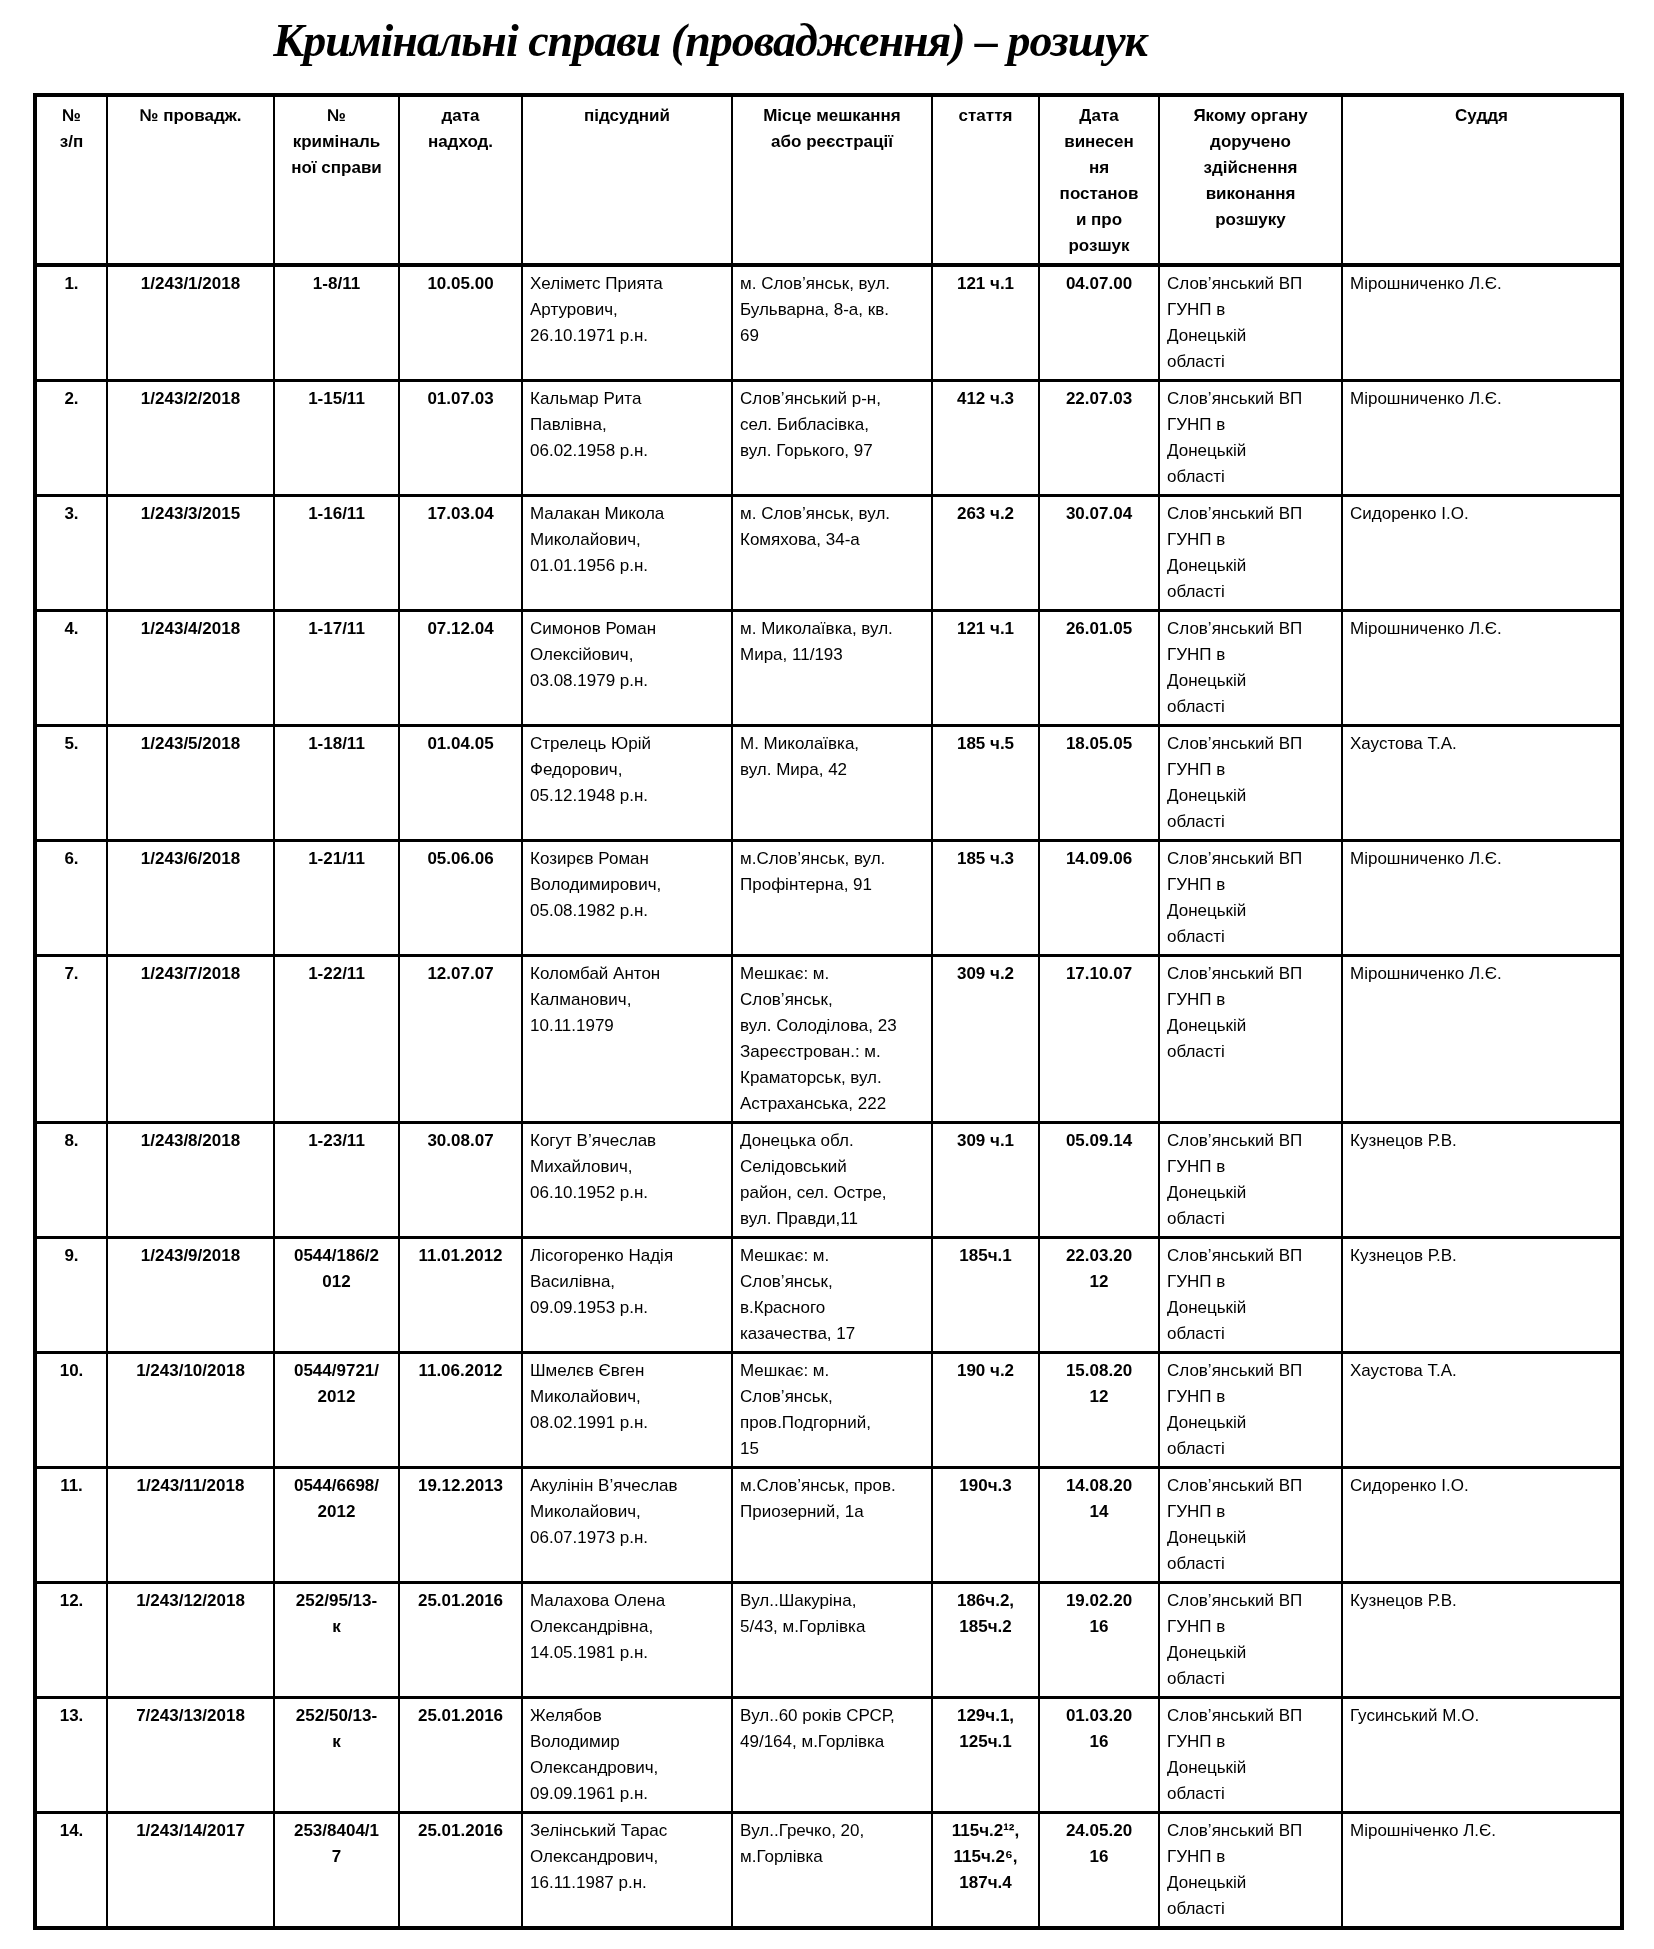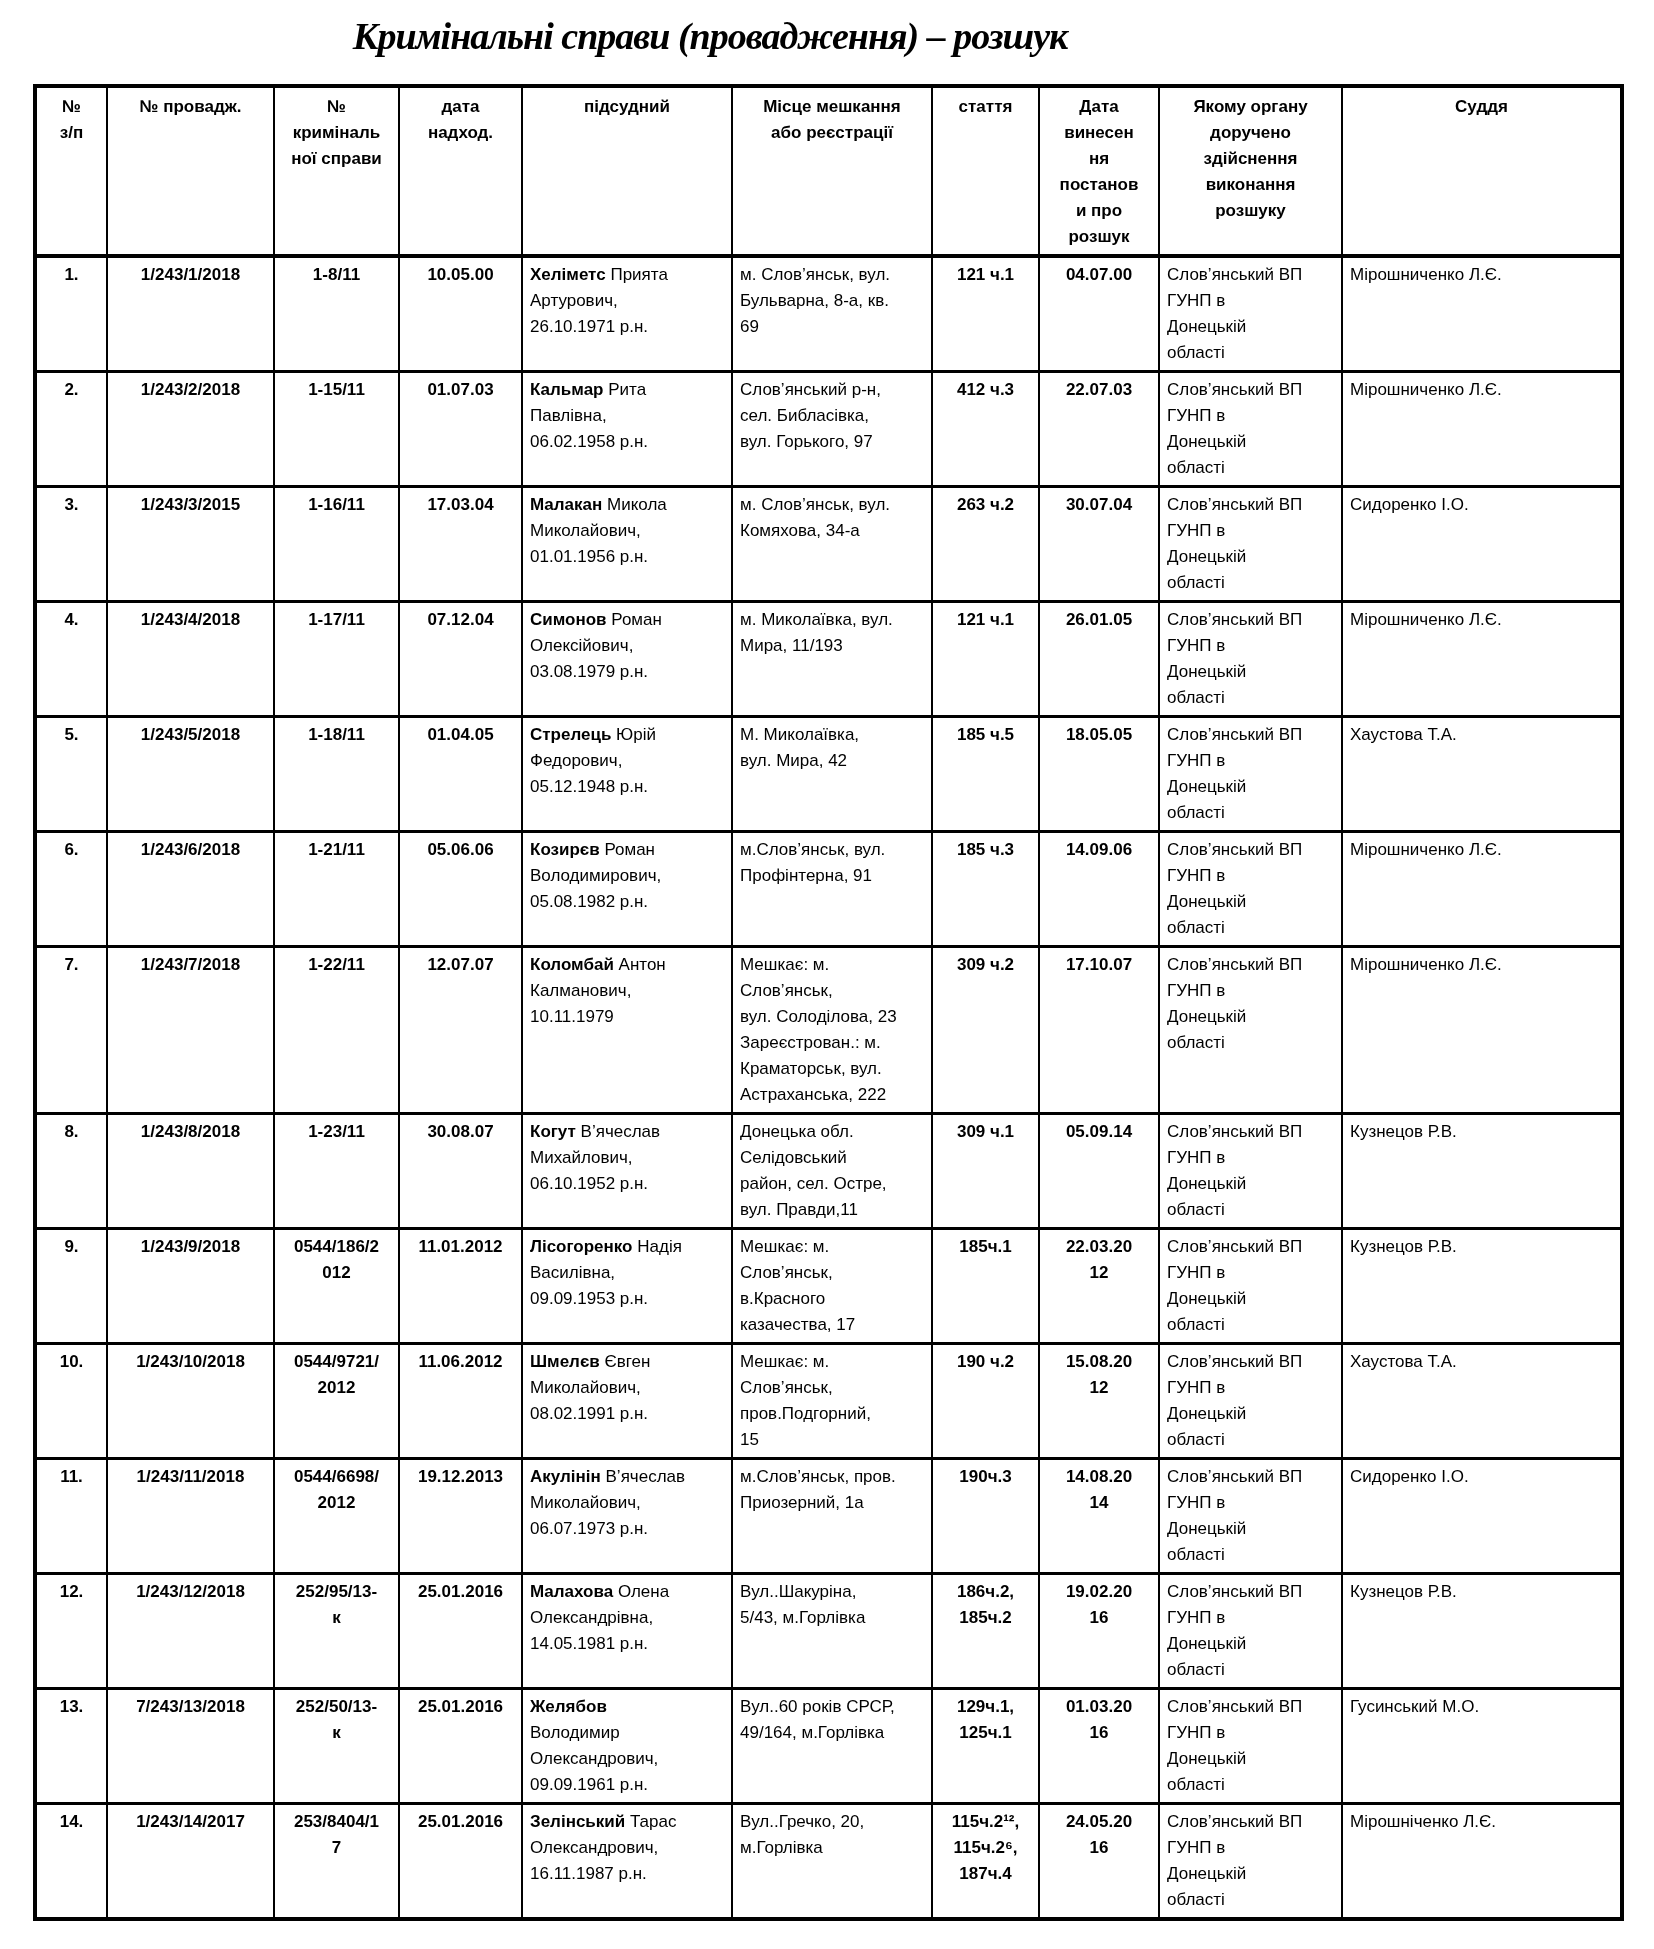--- a/index.html
+++ b/index.html
@@ -5,21 +5,21 @@
   html,body{margin:0;padding:0;background:#fff;}
   body{
     width:1654px;height:1949px;
     font-family:"Liberation Sans",sans-serif;
     color:#000;
     -webkit-font-smoothing:antialiased;
   }
   .title{
     font-family:"Liberation Serif",serif;
     font-weight:bold;font-style:italic;
-    font-size:38px;letter-spacing:-1px;
+    font-size:46px;letter-spacing:-1px;
     text-align:center;
     padding:14px 234px 0 0;
     margin:0;
   }
   table.cases{
     border-collapse:collapse;
     table-layout:fixed;
     width:1587px;
     margin:26px 0 0 33px;
     border:4px solid #000;
@@ -37,21 +37,21 @@
     overflow:hidden;
   }
   th{
     font-weight:bold;text-align:center;
     border-bottom-width:4px;
     padding-top:6px;
   }
   .b{font-weight:bold;}
   .ta-c{text-align:center;}
   .ta-l{text-align:left;}
-  .surname{font-weight:bold;}
+  .surname{font-weight:normal;}
 </style>
 </head>
 <body>
 
 <h1 class="title">Кримінальні справи (провадження) – розшук</h1>
 
 <table class="cases">
   <colgroup>
     <col style="width:72px">
       <col style="width:167px">

